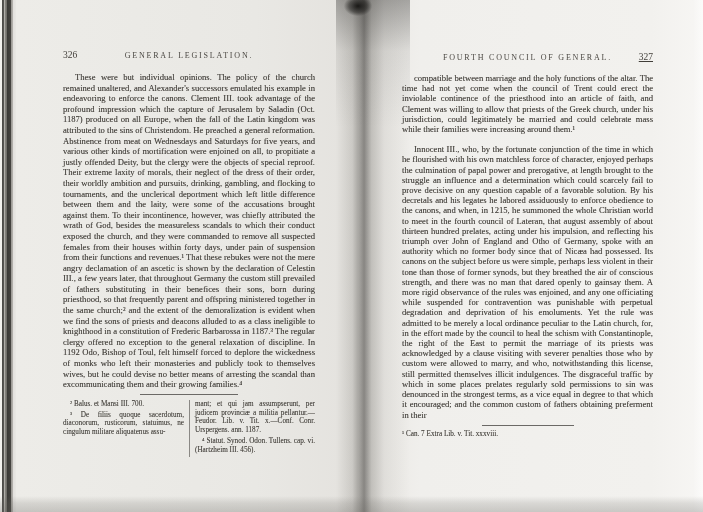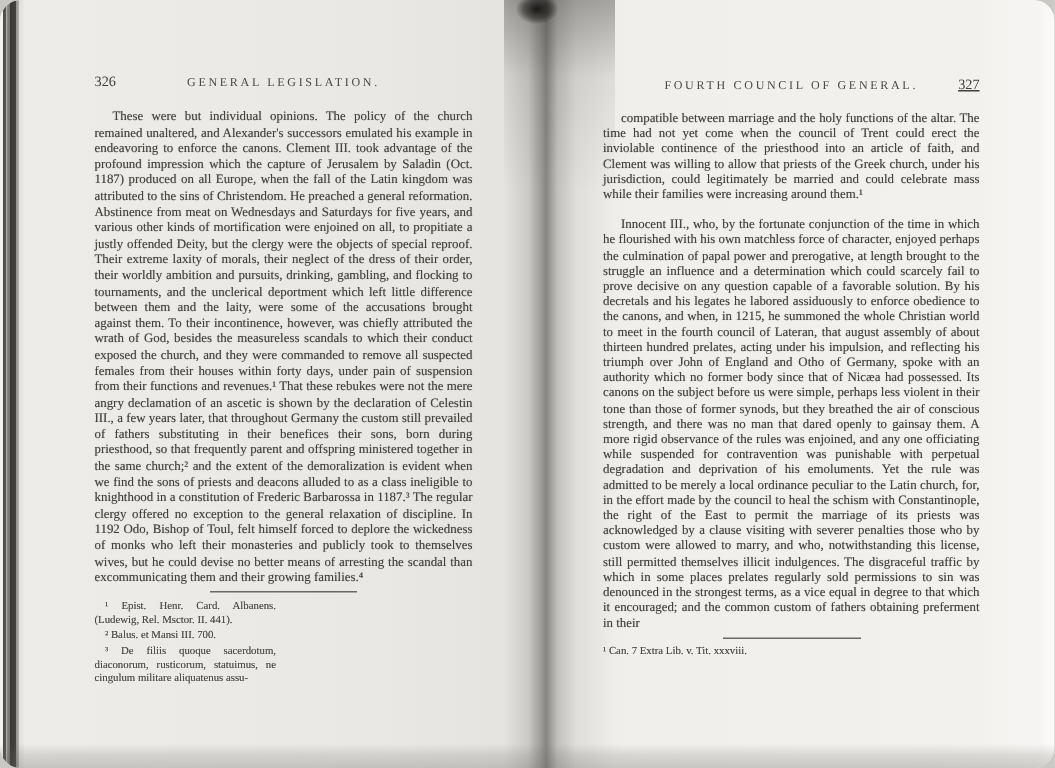--- a/index.html
+++ b/index.html
@@ -3,21 +3,20 @@
 <meta charset="utf-8">
 <style>
   html, body { margin: 0; padding: 0; background: #c9c8c4; }
   .scan {
     position: relative;
     width: 703px; height: 512px;
     overflow: hidden;
     background: #e9e8e4;
     font-family: "Liberation Serif", "DejaVu Serif", serif;
     color: #45423d;
-    border-radius: 14px;
   }
   
   .edge-left {
     position: absolute; left: 0; top: 0; width: 16px; height: 512px;
     background: linear-gradient(90deg,
       #f3f2ef 0px, #f3f2ef 2px,
       #4a4946 2px, #5a5956 4px,
       #b0aea9 4px, #b0aea9 5px,
       #8a8883 5px, #6a6964 7px,
       #3a3936 7px, #454440 11px,
@@ -130,23 +129,26 @@
         <span class="pagenum num-left">326</span>
         <span class="running-title">GENERAL LEGISLATION.</span>
         <span class="pagenum num-right"></span>
       </div>
       <div class="body-text body-l">
         <p>These were but individual opinions.  The policy of the church remained unaltered, and Alexander's successors emulated his example in endeavoring to enforce the canons.  Clement III. took advantage of the profound impression which the capture of Jerusalem by Saladin (Oct. 1187) produced on all Europe, when the fall of the Latin kingdom was attributed to the sins of Christendom.  He preached a general reformation.  Abstinence from meat on Wednesdays and Saturdays for five years, and various other kinds of mortification were enjoined on all, to propitiate a justly offended Deity, but the clergy were the objects of special reproof.  Their extreme laxity of morals, their neglect of the dress of their order, their worldly ambition and pursuits, drinking, gambling, and flocking to tournaments, and the unclerical deportment which left little difference between them and the laity, were some of the accusations brought against them.  To their incontinence, however, was chiefly attributed the wrath of God, besides the measureless scandals to which their conduct exposed the church, and they were commanded to remove all suspected females from their houses within forty days, under pain of suspension from their functions and revenues.¹  That these rebukes were not the mere angry declamation of an ascetic is shown by the declaration of Celestin III., a few years later, that throughout Germany the custom still prevailed of fathers substituting in their benefices their sons, born during priesthood, so that frequently parent and offspring ministered together in the same church;² and the extent of the demoralization is evident when we find the sons of priests and deacons alluded to as a class ineligible to knighthood in a constitution of Frederic Barbarossa in 1187.³  The regular clergy offered no exception to the general relaxation of discipline.  In 1192 Odo, Bishop of Toul, felt himself forced to deplore the wickedness of monks who left their monasteries and publicly took to themselves wives, but he could devise no better means of arresting the scandal than excommunicating them and their growing families.⁴</p>
       </div>
       <div class="fn-rule fn-rule-l"></div>
       <div class="footnotes">
         <div class="fn-col fn-col-1">
-          <p>¹ Epist. Henr. Card. Albanens. (Ludewig, Rel. Msctor. II. 441).</p>
           <p>² Balus. et Mansi III. 700.</p>
           <p>³ De filiis quoque sacerdotum, diaconorum, rusticorum, statuimus, ne cingulum militare aliquatenus assu-</p>
+        </div>
+        <div class="fn-col fn-col-2">
+          <p class="fn-cont">mant; et qui jam assumpserunt, per judicem provinciæ a militia pellantur.—Feudor. Lib. v. Tit. x.—Conf. Conr. Urspergens. ann. 1187.</p>
+          <p>⁴ Statut. Synod. Odon. Tullens. cap. vi. (Hartzheim III. 456).</p>
         </div>
       </div>
     </div>
   </div>
 
   <div class="page page-right">
     <div class="content-r">
       <div class="header header-r">
         <span class="pagenum num-left"></span>
         <span class="running-title">FOURTH COUNCIL OF GENERAL.</span>

